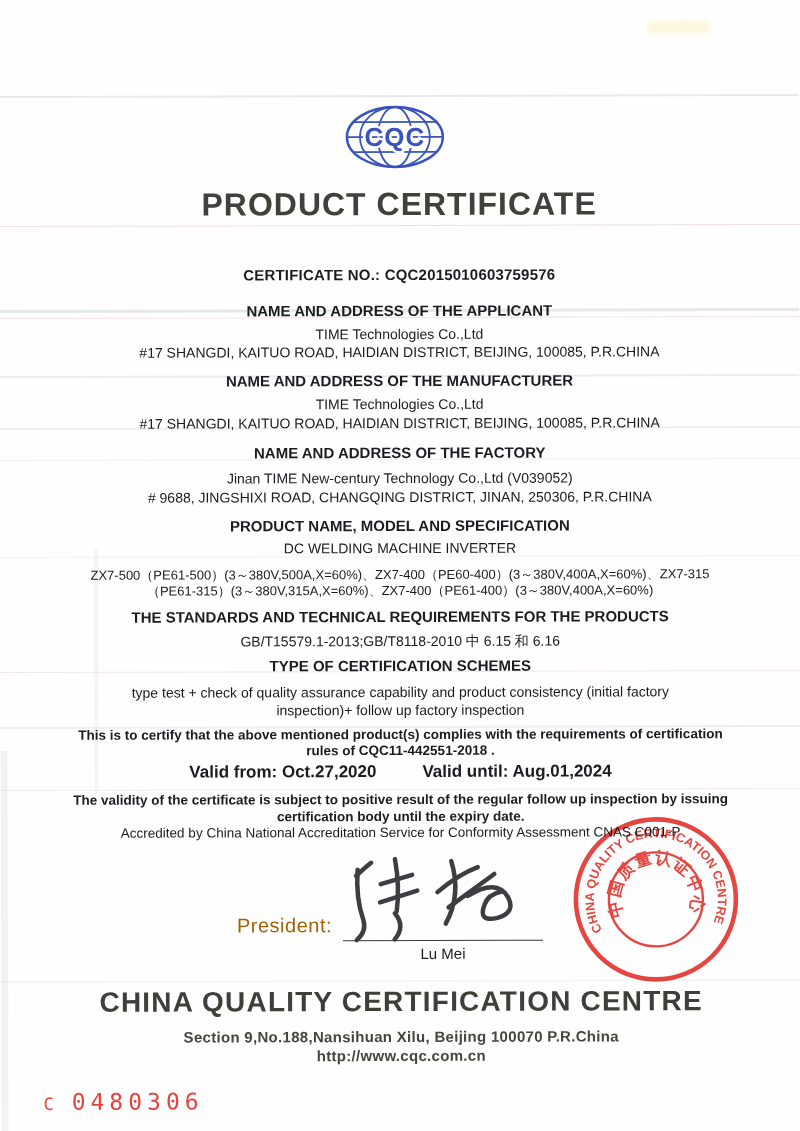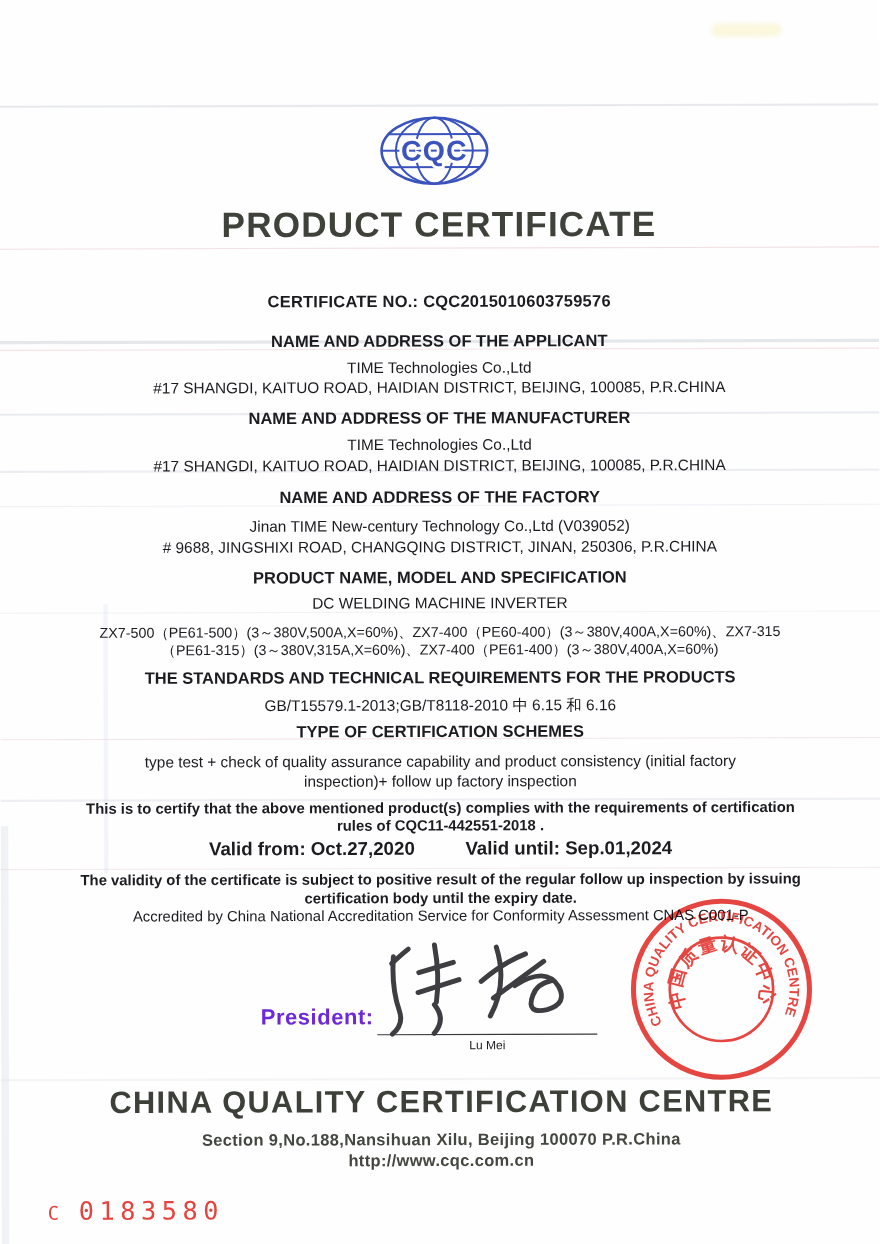--- a/index.html
+++ b/index.html
@@ -16,24 +16,24 @@
   .bodyline { font-size:14px; }
   .specline { font-size:13px; }
   .boldline { font-weight:700; font-size:13.5px; }
   .accred   { font-size:13.5px; }
   .validrow { display:flex; justify-content:center; gap:46px; font-weight:700; font-size:17px; }
   #title {
     position:absolute; top:186px; left:0; width:100%; text-align:center;
     font-weight:700; font-size:32px; letter-spacing:1px; color:#3e423a;
   }
   #logo { position:absolute; left:344px; top:104px; }
-  #president-label { position:absolute; left:236px; top:914px; font-weight:700; font-size:20px; letter-spacing:.5px; color:#6d28d9; }
+  #president-label { position:absolute; left:236px; top:914px; font-weight:400; font-size:20px; letter-spacing:.5px; color:#a16207; }
   #signature { position:absolute; left:335px; top:850px; }
   #sig-line { position:absolute; left:342px; top:940px; width:200px; height:1px; background:#3a3a3e; }
-  #sig-name { position:absolute; left:342px; top:945px; width:200px; text-align:center; font-size:11px; }
+  #sig-name { position:absolute; left:342px; top:945px; width:200px; text-align:center; font-size:15px; }
   #seal { position:absolute; left:567px; top:812px; mix-blend-mode:multiply; opacity:.93; }
   #footer-org { position:absolute; top:986px; left:0; width:100%; text-align:center; font-weight:700; font-size:28px; letter-spacing:1.2px; color:#3d4039; }
   .footerline { position:absolute; left:0; width:100%; text-align:center; font-weight:700; font-size:15px; letter-spacing:.3px; color:#44473f; }
   #serial { position:absolute; left:42px; top:1089px; display:flex; align-items:flex-end; gap:18px; font-family:"DejaVu Sans Mono", monospace; }
   #serial .prefix { font-size:17px; line-height:20px; }
   #serial .digits { font-size:23px; line-height:24px; letter-spacing:5px; }
   .art { position:absolute; pointer-events:none; }
 </style>
 </head>
 <body>
@@ -94,21 +94,21 @@
 
   <div class="line heading" style="top:657px">TYPE OF CERTIFICATION SCHEMES</div>
   <div class="line bodyline" style="top:683px">type test + check of quality assurance capability and product consistency (initial factory</div>
   <div class="line bodyline" style="top:701px">inspection)+ follow up factory inspection</div>
 
   <div class="line boldline" style="top:726px">This is to certify that the above mentioned product(s) complies with the requirements of certification</div>
   <div class="line boldline" style="top:742px">rules of CQC11-442551-2018 .</div>
 
   <div class="line validrow" style="top:763px">
     <span>Valid from: Oct.27,2020</span>
-    <span>Valid until: Sep.01,2024</span>
+    <span>Valid until: Aug.01,2024</span>
   </div>
 
   <div class="line boldline" style="top:791px">The validity of the certificate is subject to positive result of the regular follow up inspection by issuing</div>
   <div class="line boldline" style="top:808px">certification body until the expiry date.</div>
 
   <div class="line accred" style="top:824px">Accredited by China National Accreditation Service for Conformity Assessment CNAS C001-P</div>
 
   <div id="president-label">President:</div>
   <svg id="signature" width="210" height="95" viewBox="0 0 210 95">
     <g stroke="#3e3e42" stroke-width="4.5" fill="none" stroke-linecap="round" stroke-linejoin="round" transform="rotate(-4 105 48)">
@@ -143,16 +143,16 @@
       <textPath href="#seal-cn-path" startOffset="2" textLength="142">中国质量认证中心</textPath>
     </text>
   </svg>
 
   <div id="footer-org">CHINA QUALITY CERTIFICATION CENTRE</div>
   <div class="footerline" style="top:1028px">Section 9,No.188,Nansihuan Xilu, Beijing 100070 P.R.China</div>
   <div class="footerline" style="top:1047px">http://www.cqc.com.cn</div>
 
   <div id="serial" style="color:#e5433d">
     <span class="prefix">C</span>
-    <span class="digits">0183580</span>
+    <span class="digits">0480306</span>
   </div>
 
 </div>
 
 </body></html>

